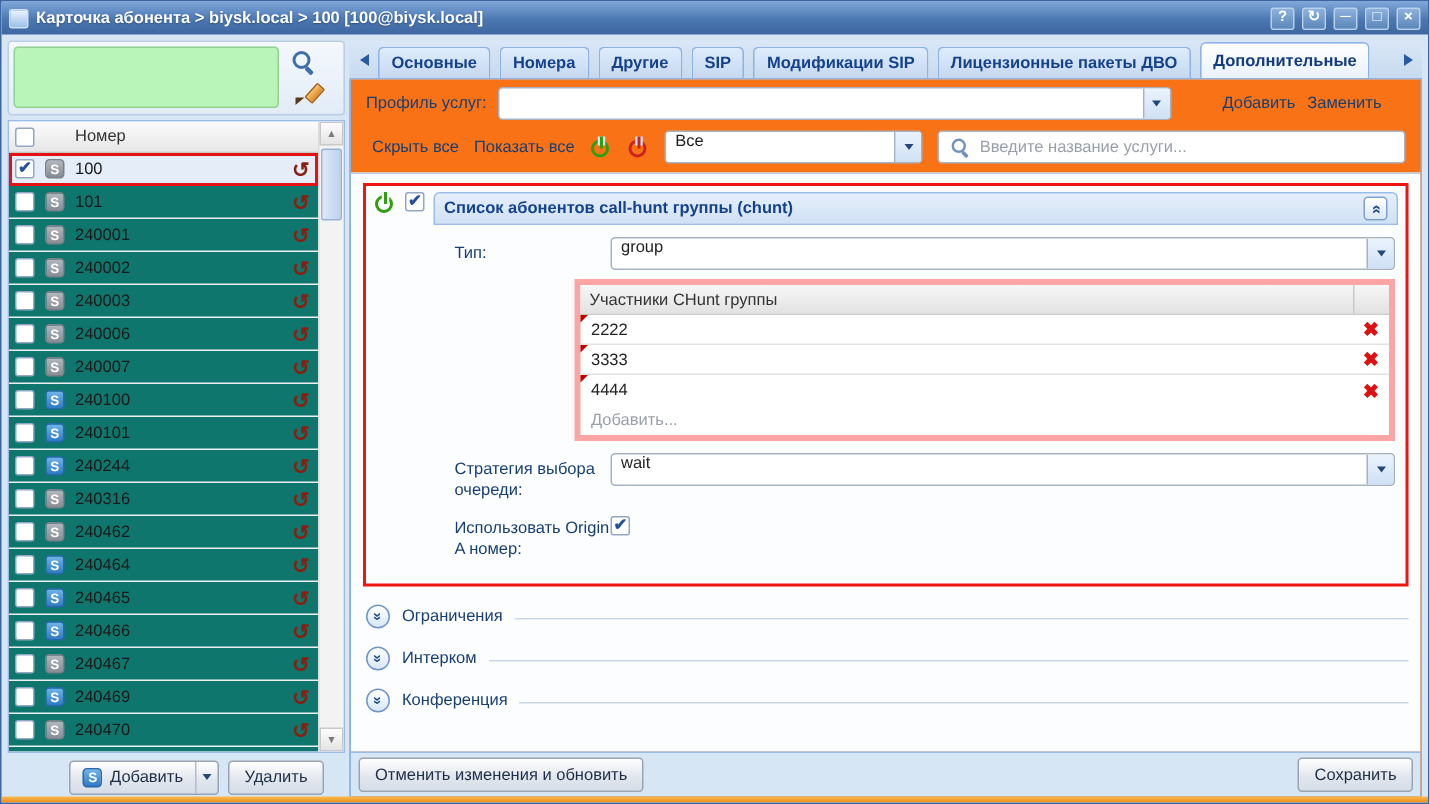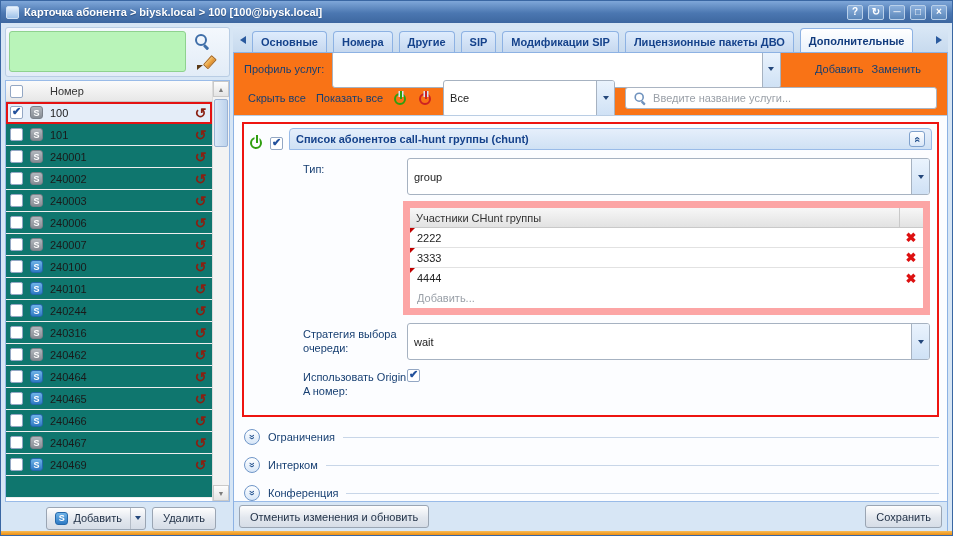--- a/index.html
+++ b/index.html
@@ -20,21 +20,21 @@
     overflow:hidden;text-shadow:0 1px 1px #2a4d7d}
   .win-btn{width:16px;height:15px;flex:none;border:1px solid #b9d0ea;border-radius:2px;
     background:linear-gradient(#8db1dd,#5b87ba);color:#fff;font-size:10px;font-weight:bold;
     display:flex;align-items:center;justify-content:center;line-height:1;cursor:default}
 
   
   .cb{width:13px;height:13px;background:#fff;border:1px solid #93a7c4;border-radius:2px;
     position:relative;display:inline-block;flex:none}
   .cb.checked::after{content:"✔";position:absolute;left:1px;top:-2px;font-size:11px;
     color:#23519c;font-weight:bold}
-  .combo{display:flex;align-items:center;height:37px;background:#fff;
+  .combo{display:flex;height:22px;background:#fff;
     border:1px solid #a6b2c1;border-radius:3px;overflow:hidden}
   .combo .val{flex:1;padding:0 6px;white-space:nowrap;overflow:hidden;color:#222}
   .combo .cbtn{width:18px;align-self:stretch;border-left:1px solid #a6b2c1;flex:none;
     background:linear-gradient(#eaf3fd,#cfe1f5);display:flex;align-items:center;justify-content:center}
   .tri-down{width:0;height:0;border-left:3.5px solid transparent;border-right:3.5px solid transparent;
     border-top:4px solid #24477b}
   .power{position:relative;display:inline-block;width:15px;height:15px;flex:none}
   .power .ring{position:absolute;left:1px;top:2px;width:12px;height:12px;border:2px solid var(--c);
     border-radius:50%}
   .power .gap{position:absolute;left:50%;top:0;transform:translateX(-50%);width:5px;height:6px;
@@ -129,36 +129,36 @@
   .searchbox{flex:1;height:22px;background:#fff;border:1px solid #aab4c2;border-radius:3px;
     display:flex;align-items:center;gap:5px;padding:0 6px}
   .searchbox .mag{transform:scale(.8);opacity:.75}
   .searchbox input{border:none;outline:none;flex:1;font-family:"Liberation Sans",sans-serif;
     font-size:11px;color:#333;background:transparent}
   .searchbox input::placeholder{color:#9aa0a8}
 
   .content{flex:1;background:#fcfdff;border-top:1px solid #b9cde4;padding:6px 8px;overflow:hidden}
 
   .annot-red{border:2px solid #ee1410;padding:4px 5px 8px 5px;margin-bottom:6px}
-  .svc-head{display:flex;align-items:flex-end;gap:6px}
+  .svc-head{display:flex;align-items:flex-start;gap:6px}
   .svc-head .power{--bg:#fcfdff}
   .sec-header{flex:1;height:22px;display:flex;align-items:center;
     background:linear-gradient(#e6effb,#cfe1f4);border:1px solid #99bbe8;border-radius:4px 4px 0 0;
     padding:0 6px}
   .sec-title{flex:1;color:#15428b;font-weight:bold}
   .collapse-btn{width:16px;height:16px;border:1px solid #7fa1cc;border-radius:3px;flex:none;
     background:linear-gradient(#ffffff,#d9e7f8);display:flex;align-items:center;justify-content:center}
   .collapse-btn::after{content:"«";display:inline-block;transform:rotate(90deg);
     color:#1f4e8c;font-weight:bold;font-size:11px;line-height:1}
   .svc-body{margin-left:40px;padding:8px 2px 2px 14px}
   .frow{display:flex;align-items:flex-start;margin-bottom:6px}
   .frow .flabel{width:104px;flex:none;color:#173f72;padding-top:4px;line-height:1.3}
   .frow .ffield{flex:1}
 
-  .grid{border:7px solid #fca5a5;background:#fff;margin-bottom:8px;margin-left:100px}
+  .grid{border:4px solid #fca5a5;background:#fff;margin-bottom:8px;margin-left:80px}
   .grid-header{height:20px;display:flex;align-items:center;
     background:linear-gradient(#f7f7f7,#e2e2e2);border-bottom:1px solid #c9c9c9;color:#333}
   .grid-header .gh-main{flex:1;padding:0 6px}
   .grid-header .gh-action{width:24px;border-left:1px solid #c9c9c9;align-self:stretch}
   .grow{height:20px;display:flex;align-items:center;border-bottom:1px solid #e2e2e2;position:relative}
   .grow:last-child{border-bottom:none}
   .dirty{position:absolute;left:0;top:0;width:0;height:0;
     border-top:5px solid #c00000;border-right:5px solid transparent}
   .mval{flex:1;padding:0 7px;color:#222}
   .del{width:24px;text-align:center;color:#dd1111;font-weight:bold;font-size:13px;line-height:1}
@@ -300,20 +300,26 @@
             <div class="lrow">
     <span class="cb"></span>
     <span class="sicon icon-gray"></span>
     <span class="num">240467</span>
     <span class="hist"></span>
   </div>
             <div class="lrow">
     <span class="cb"></span>
     <span class="sicon icon-blue"></span>
     <span class="num">240469</span>
+    <span class="hist"></span>
+  </div>
+            <div class="lrow">
+    <span class="cb"></span>
+    <span class="sicon icon-gray"></span>
+    <span class="num">240470</span>
     <span class="hist"></span>
   </div>
             <div class="lrow">
 
     <span class="num"></span>
 
   </div>
           </div>
       </div>
       <div class="vscroll">

